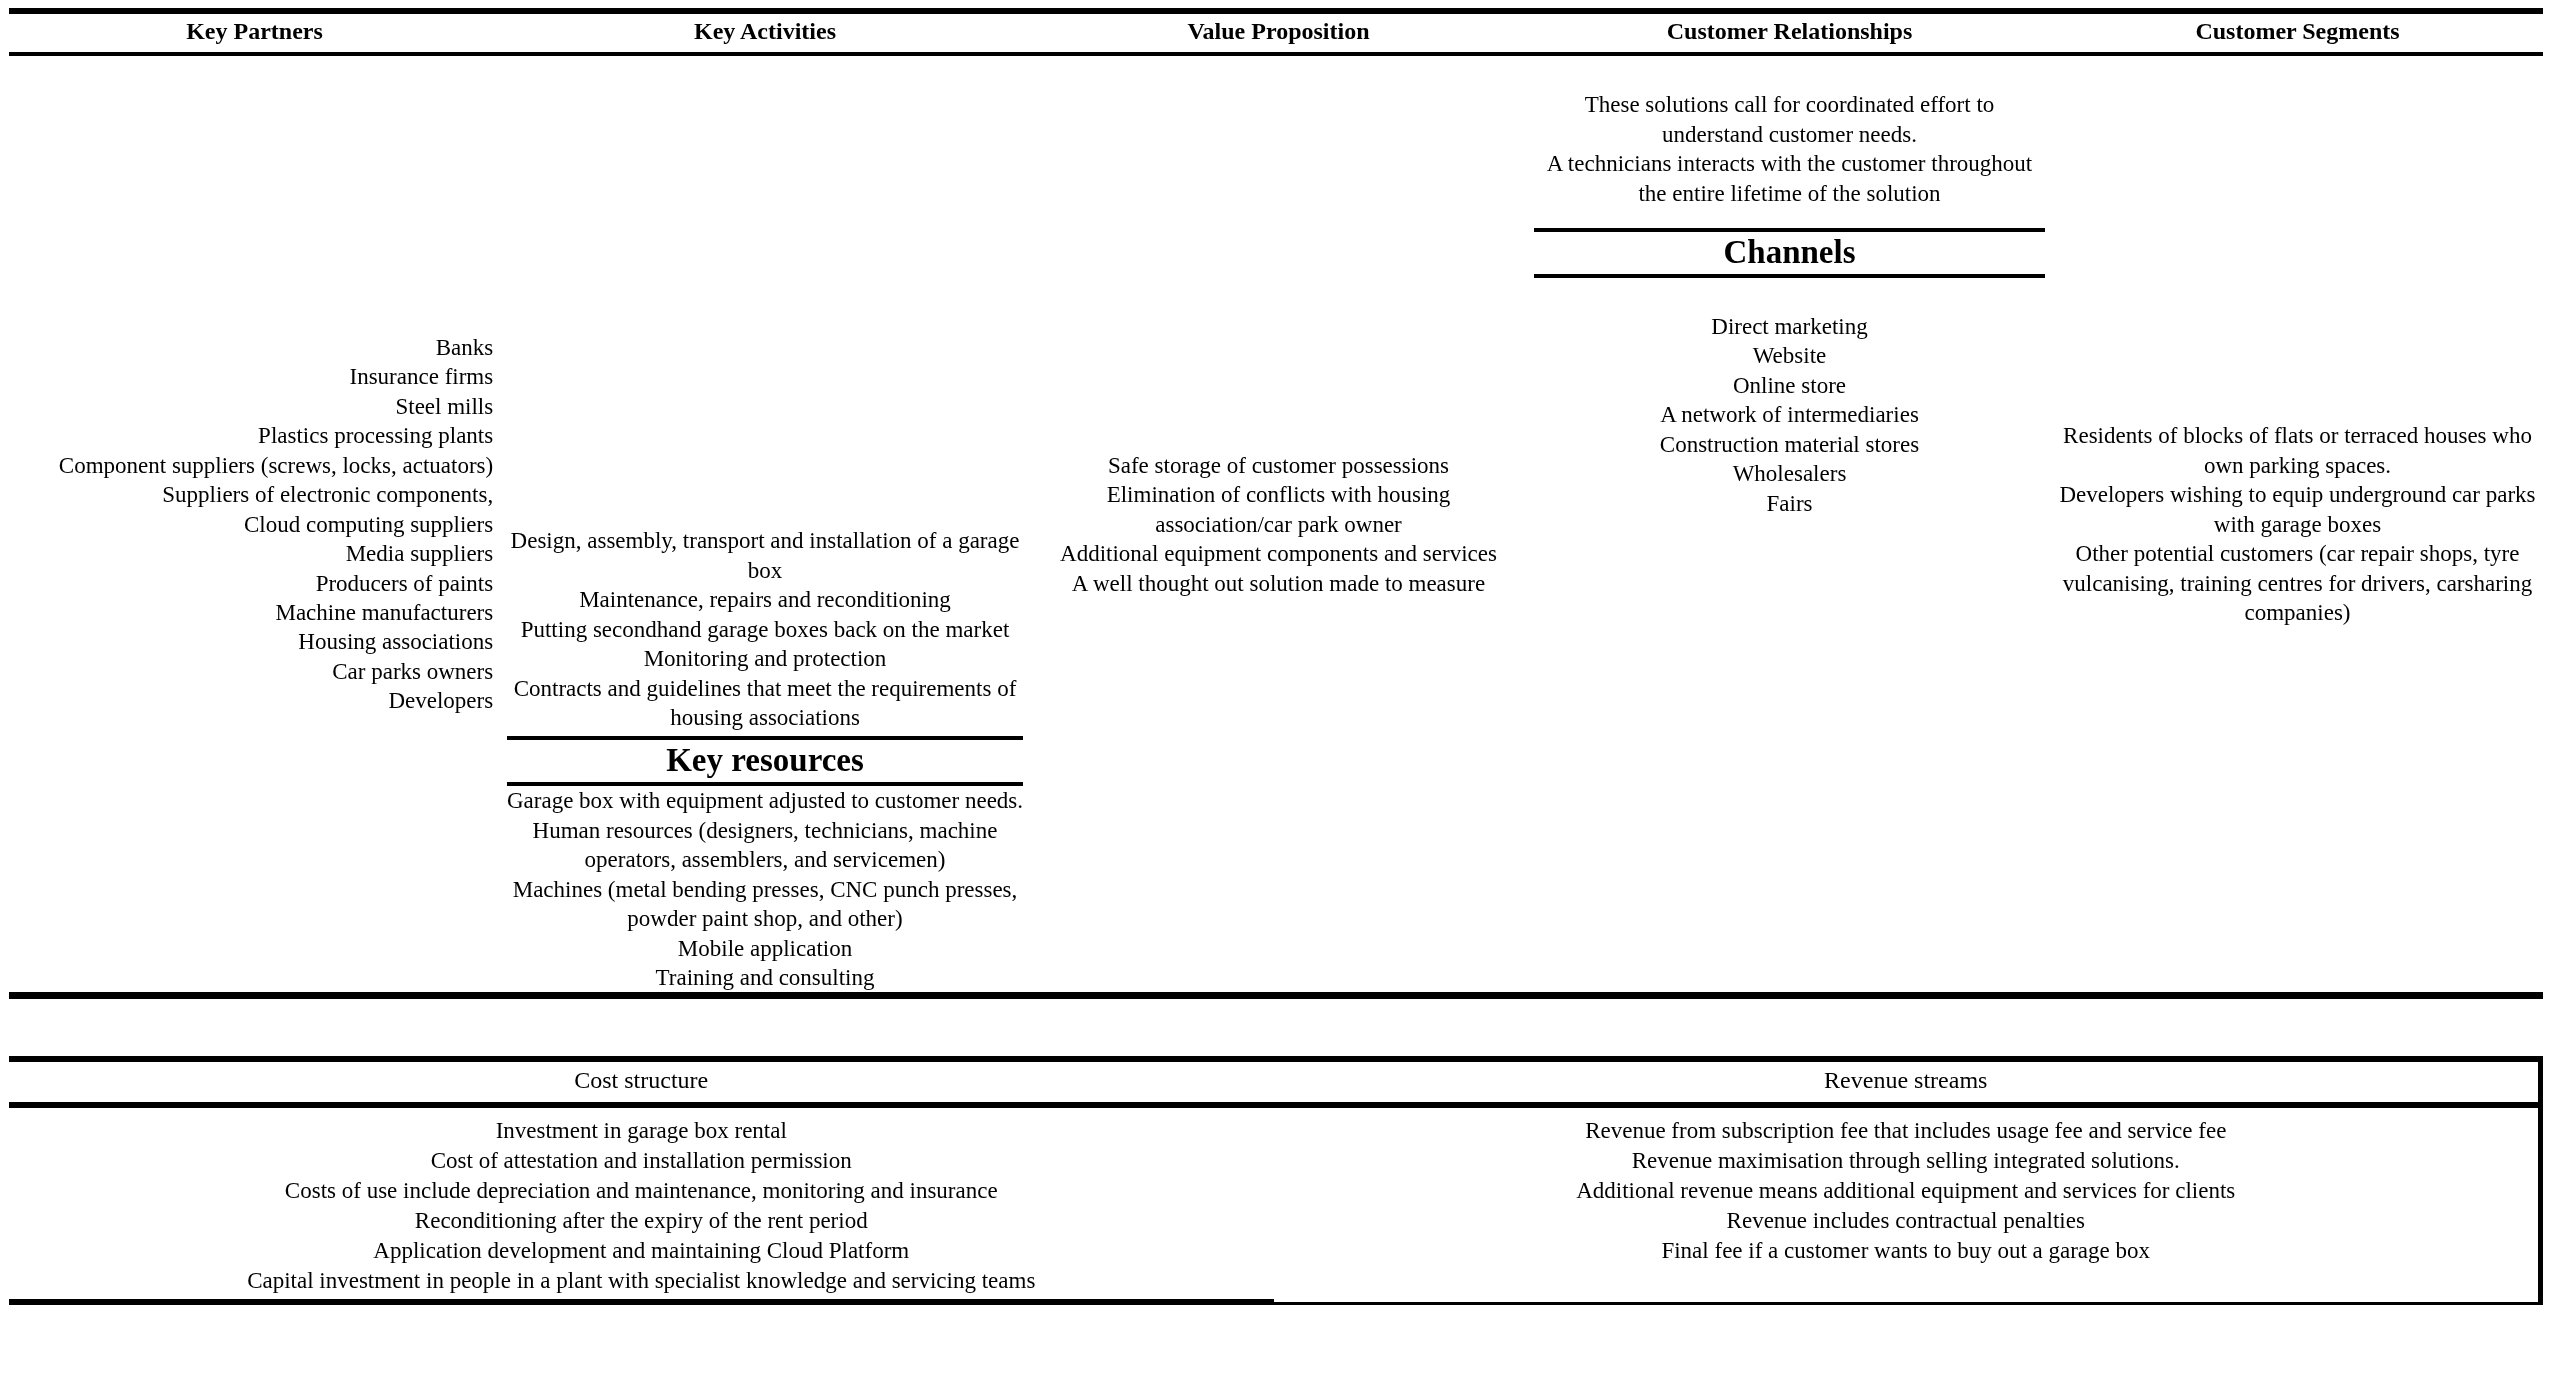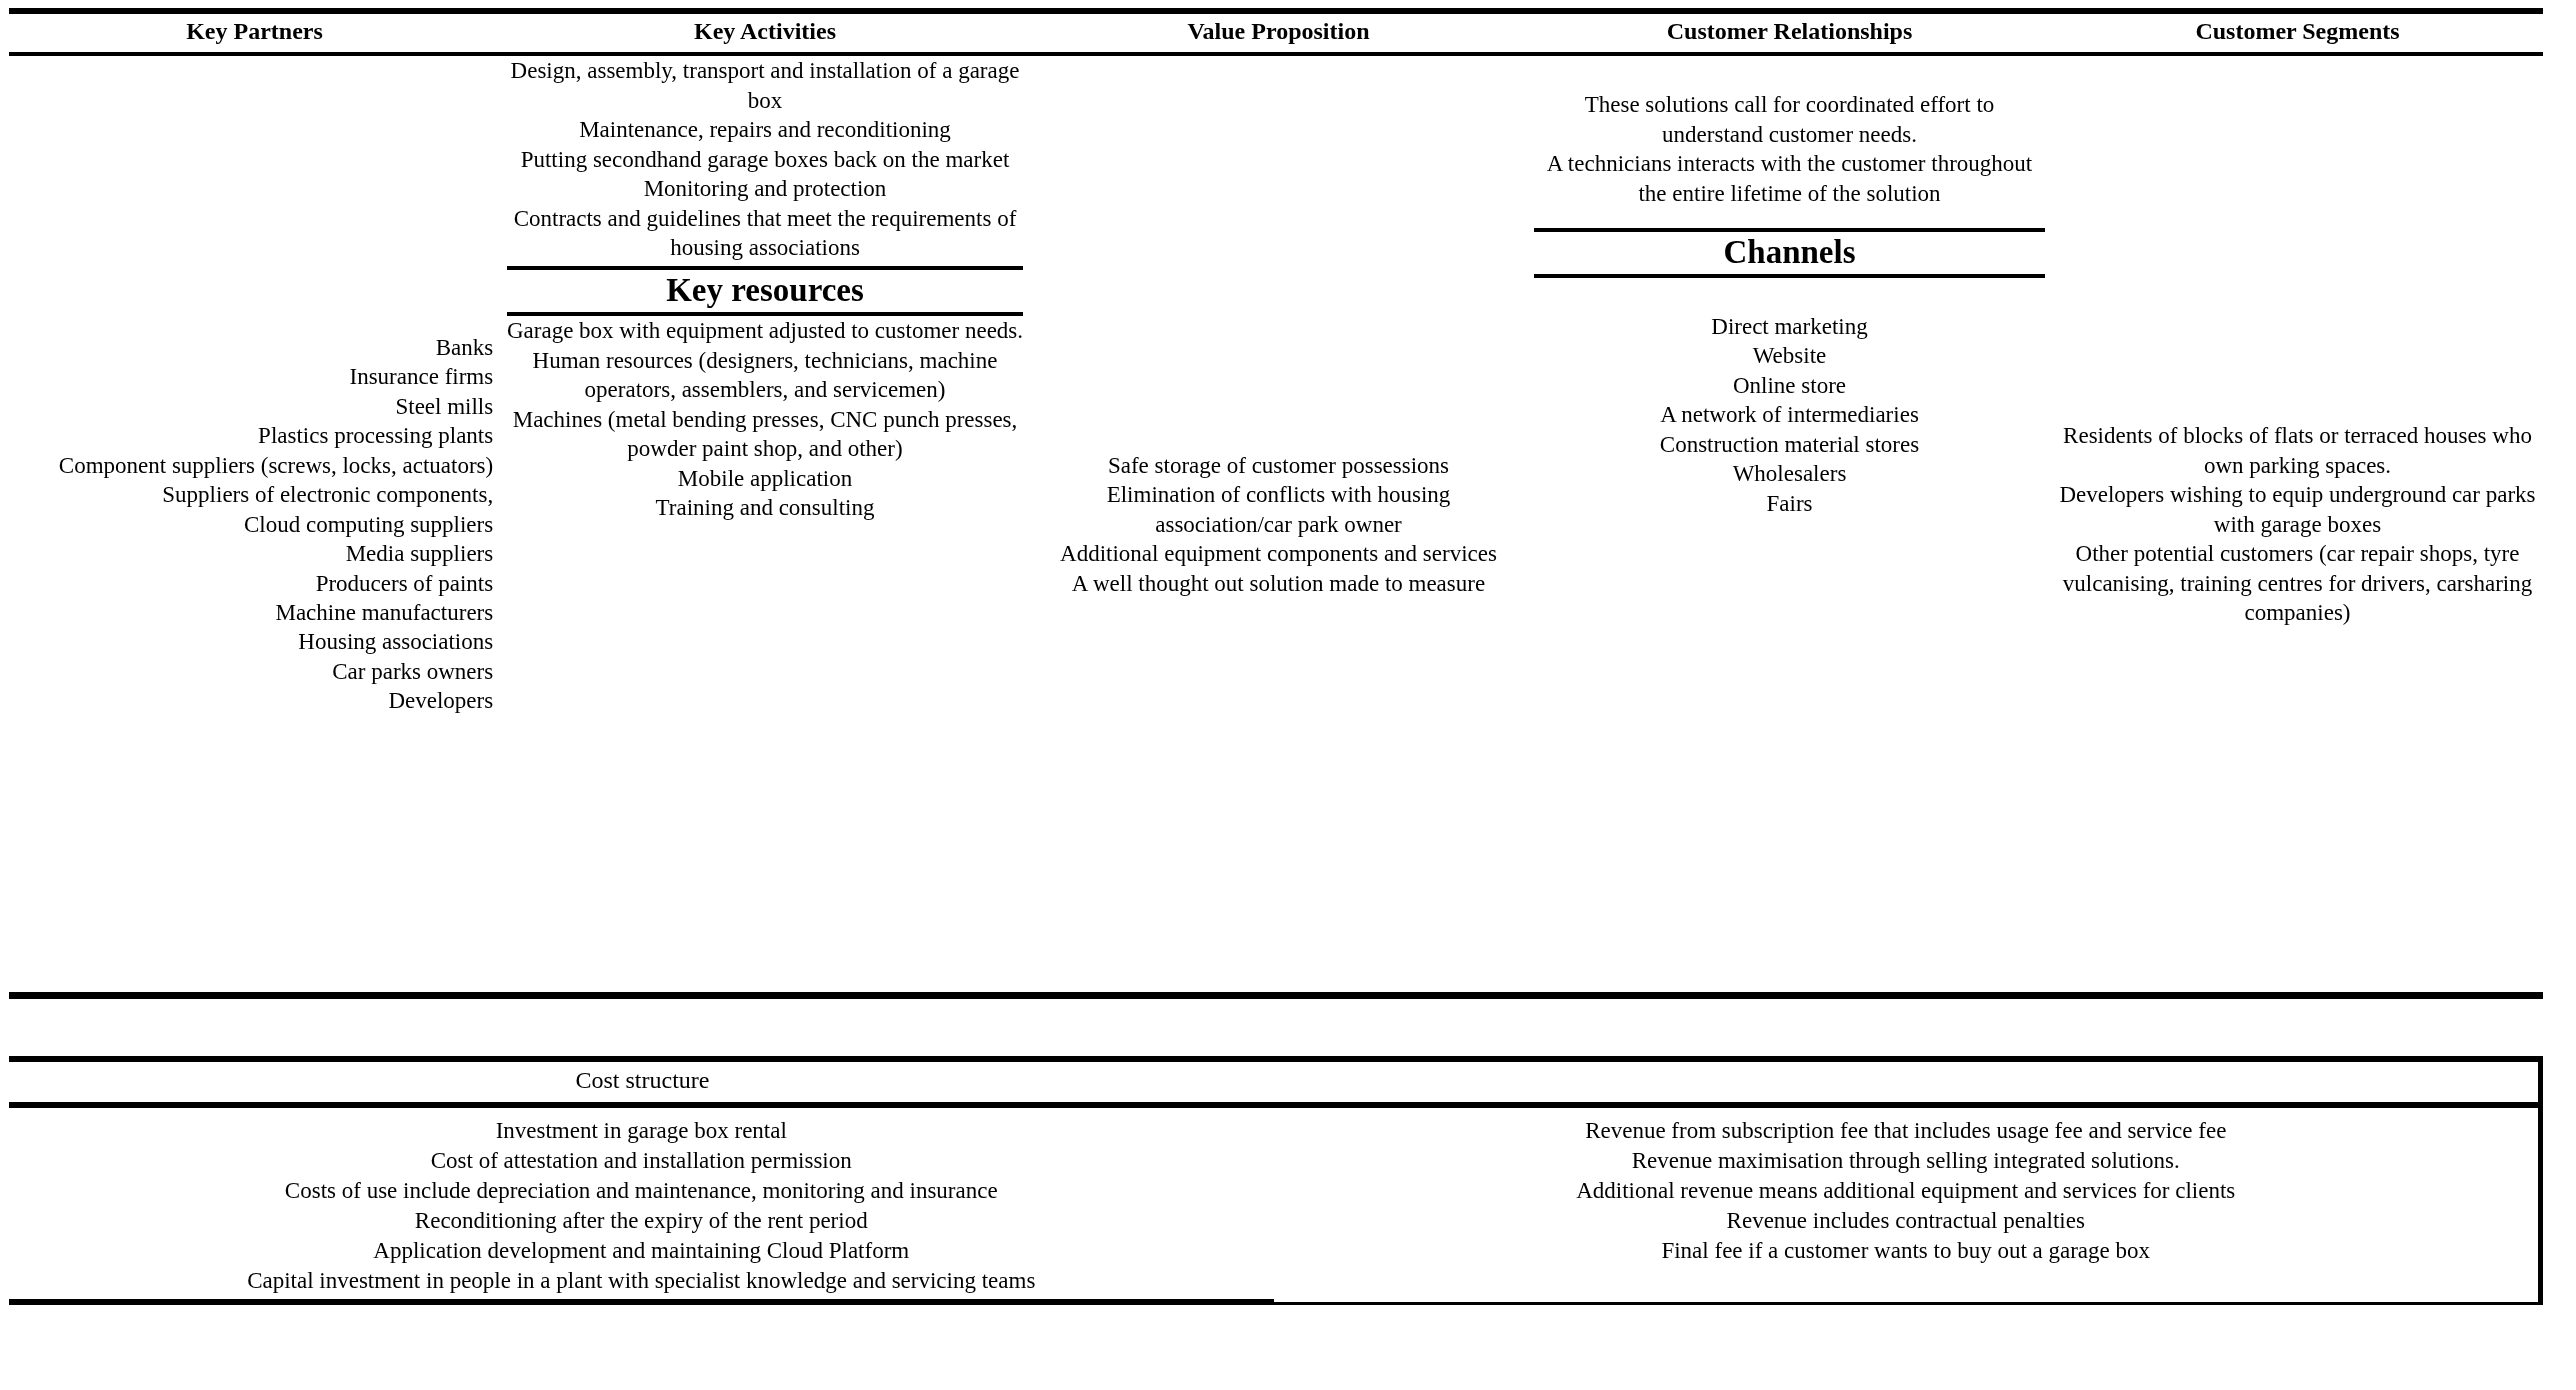--- a/index.html
+++ b/index.html
@@ -196,21 +196,21 @@
           <p>Media suppliers</p>
           <p>Producers of paints</p>
           <p>Machine manufacturers</p>
           <p>Housing associations</p>
           <p>Car parks owners</p>
           <p>Developers</p>
         </div>
       </div>
 
       <div class="col c2">
-        <div class="vtop stack-list" style="min-height:936px;">
+        <div class="vtop stack-list" style="min-height:936px;justify-content:flex-end;">
           <p>Design, assembly, transport and installation of a garage box</p>
           <p>Maintenance, repairs and reconditioning</p>
           <p>Putting secondhand garage boxes back on the market</p>
           <p>Monitoring and protection</p>
           <p>Contracts and guidelines that meet the requirements of housing associations</p>
 
           <div class="subhead-block">
             <div class="subrule"></div>
             <div class="subhead-label">Key resources</div>
             <div class="subrule"></div>
@@ -276,20 +276,21 @@
     <div class="rule-heavy"></div>
   </div>
 
   <div class="bottom-table">
     <div class="bottom-table-inner">
 
       <div class="rule-heavy"></div>
 
       <div class="bottom-header-row">
         <div class="bh-cell bb-left">Cost structure</div>
+        <div class="bh-cell bb-right">Revenue streams</div>
       </div>
 
       <div class="rule-heavy"></div>
 
       <div class="bottom-body-row">
 
         <div class="bb-cell bb-left">
           <p>Investment in garage box rental</p>
           <p>Cost of attestation and installation permission</p>
           <p>Costs of use include depreciation and maintenance, monitoring and insurance</p>

